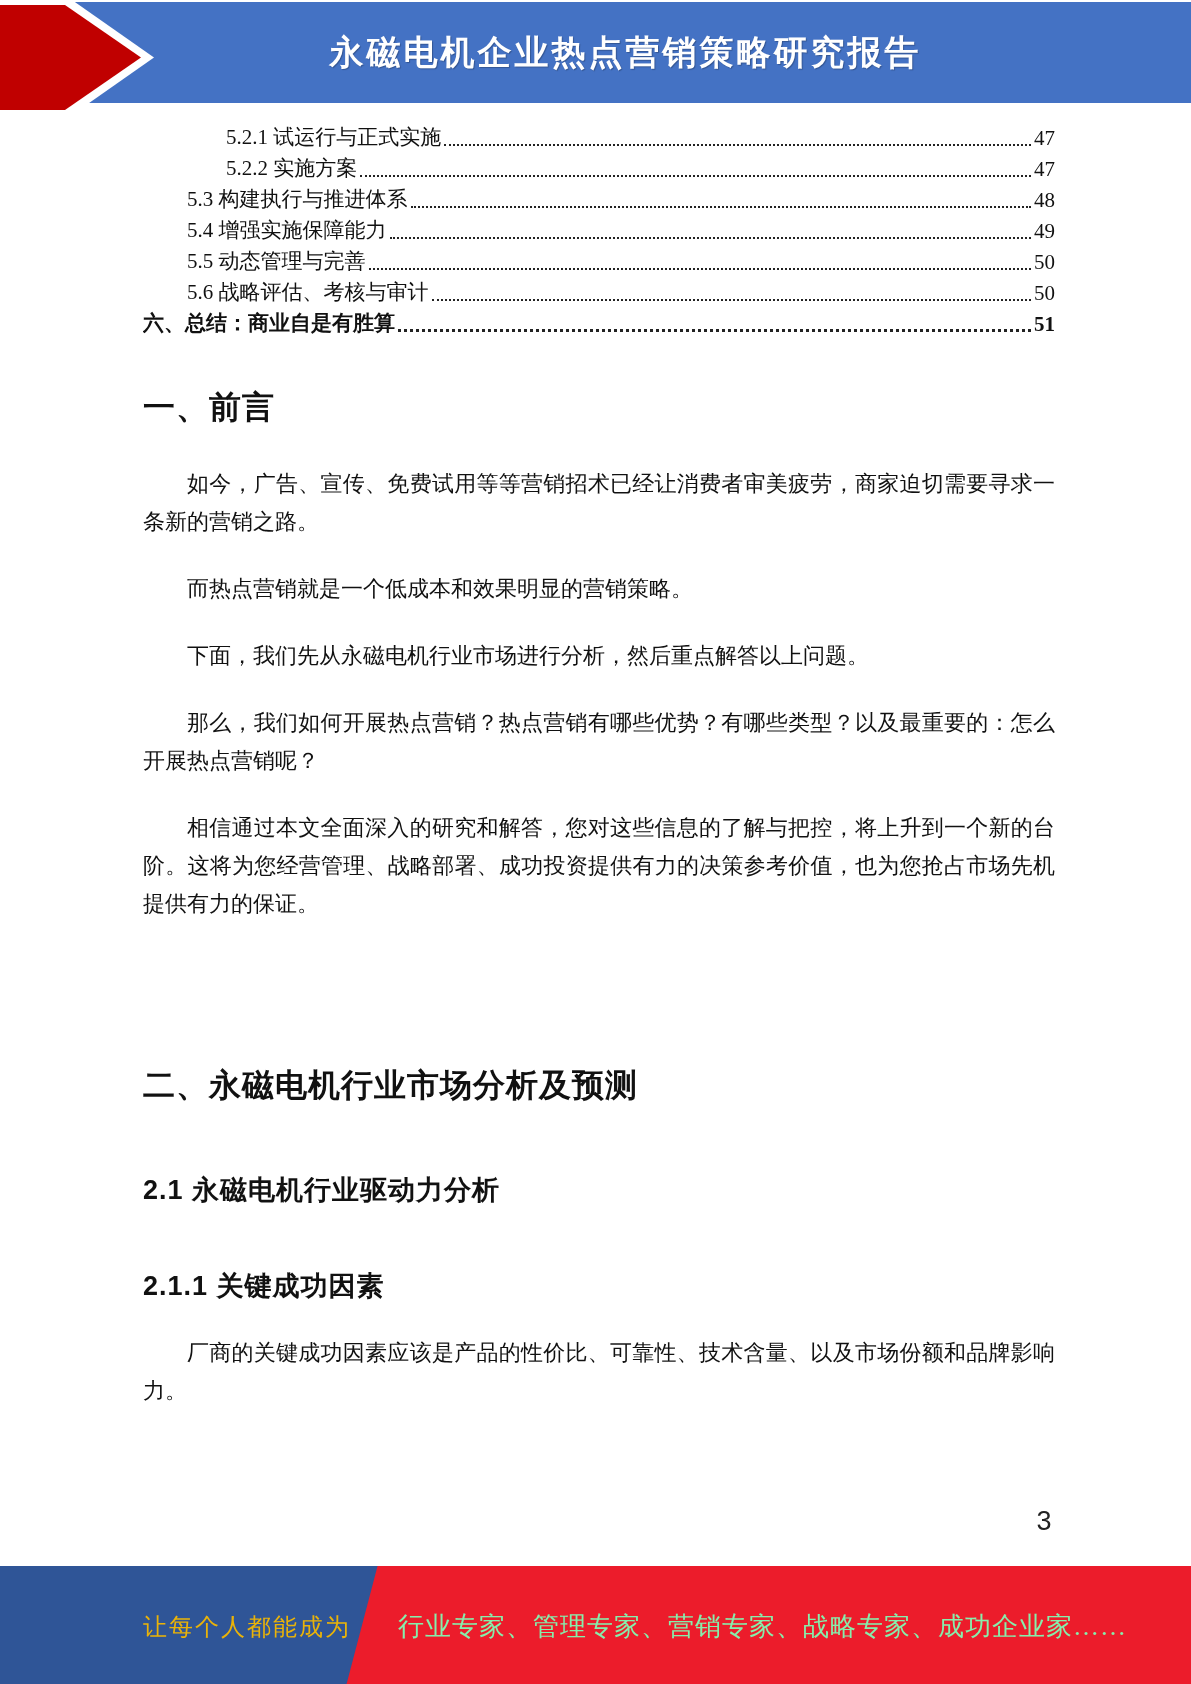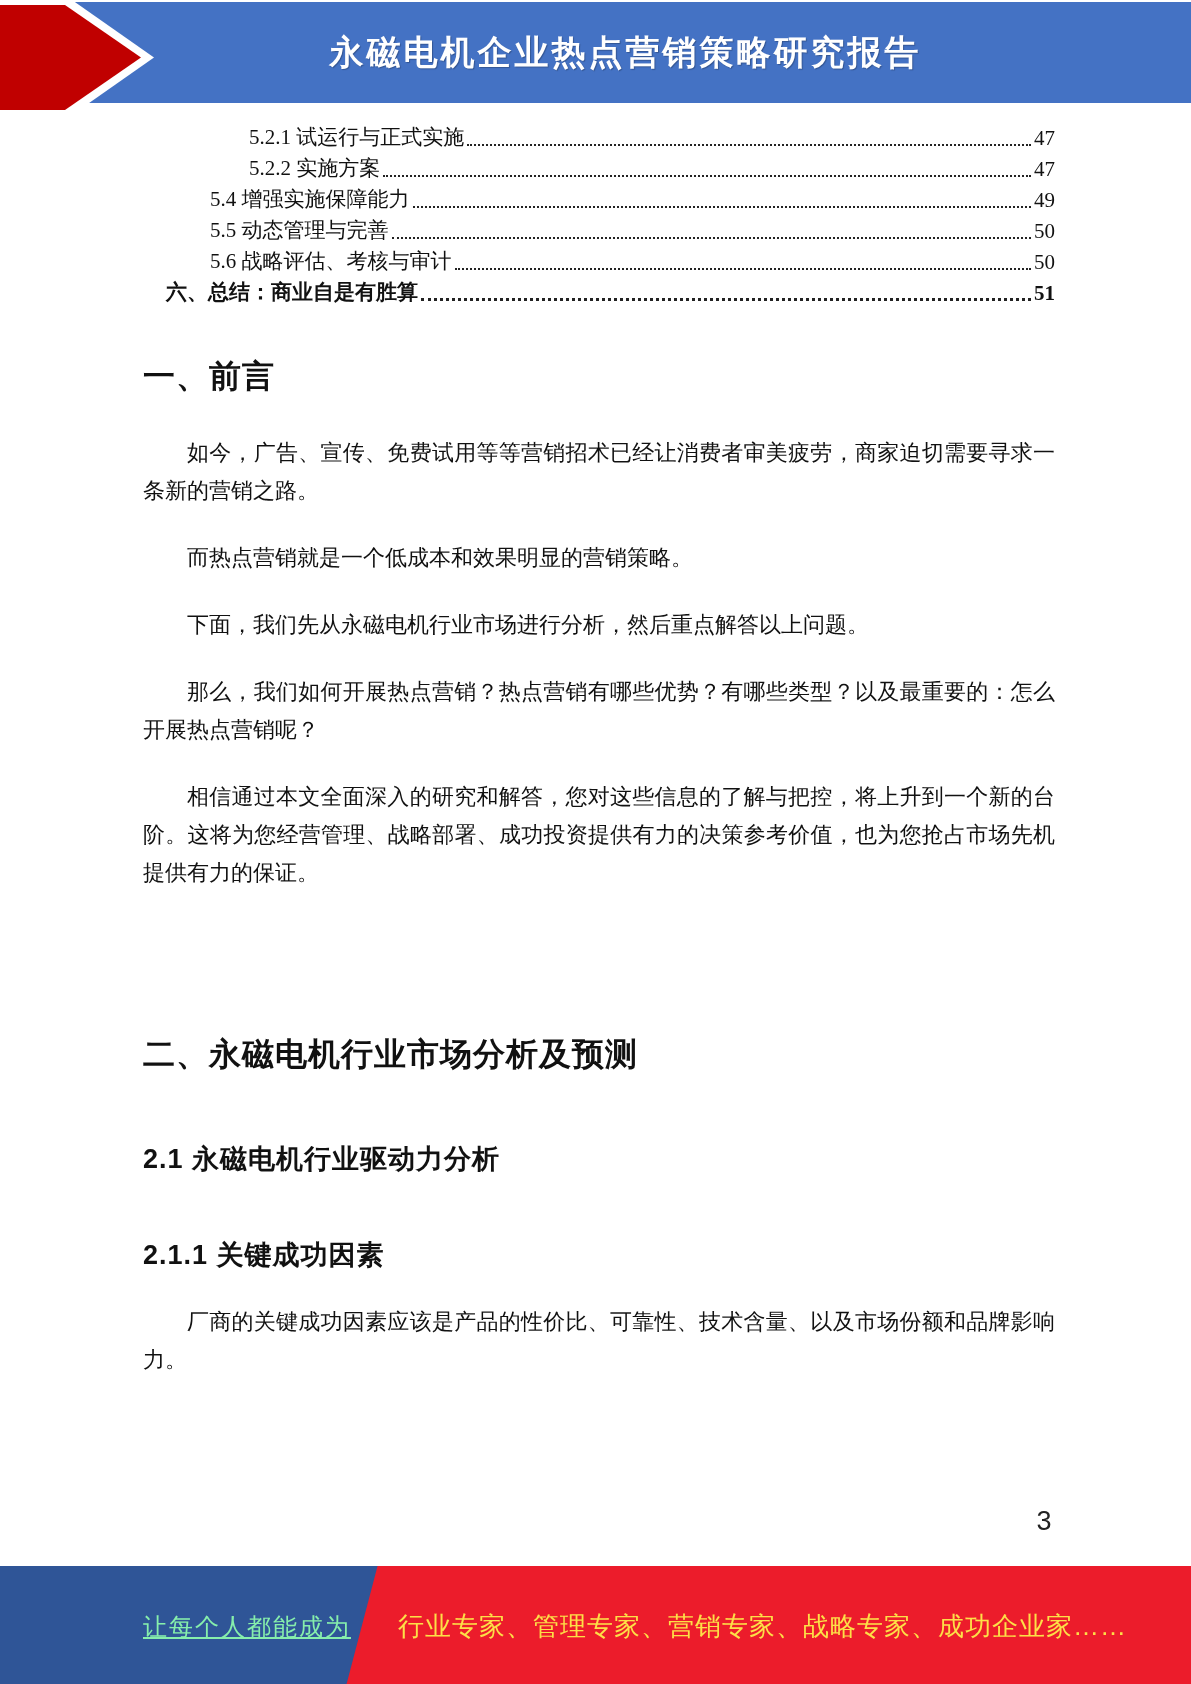--- a/index.html
+++ b/index.html
@@ -31,21 +31,21 @@
     transform:translateX(22px);
     text-shadow:1px 1px 1px rgba(0,0,0,.25);
     white-space:nowrap;
   }
   .arrow-svg{position:absolute;top:0;left:0;}
   
   .content{position:absolute;left:143px;top:120px;width:912px;}
   #toc{overflow:hidden;}
   .toc-row{
     display:flex;align-items:flex-end;height:31px;
-    font-size:21px;white-space:nowrap;margin-left:23px;
+    font-size:21px;white-space:nowrap;
   }
   .toc-row.lvl2{padding-left:44px;}
   .toc-row.lvl3{padding-left:83px;}
   .toc-row.toc-bold{font-weight:bold;justify-content:space-between;}
   .toc-label{white-space:nowrap;}
   .toc-dots{
     flex:1;min-width:20px;
     border-bottom:2px dotted #222;
     margin:0 3px 5px 3px;
   }
@@ -81,28 +81,27 @@
     position:absolute;left:0;bottom:0;width:1191px;height:118px;
     background:var(--footer-blue);
   }
   .footer-red{
     position:absolute;top:0;left:0;right:0;bottom:0;
     background:var(--footer-red);
     clip-path:polygon(31.7% 0, 100% 0, 100% 100%, 29.1% 100%);
   }
   .footer-left{
     position:absolute;left:143px;top:45px;
-    color:#86efac;font-size:24px;letter-spacing:2px;white-space:nowrap;
+    color:#eab308;font-size:24px;letter-spacing:2px;white-space:nowrap;
     font-family:"Liberation Sans","DejaVu Sans",sans-serif;
-    text-decoration:underline;
   }
   .footer-right{
     position:absolute;left:398px;top:43px;
-    color:#fde047;font-size:26px;letter-spacing:1px;white-space:nowrap;
-    font-family:Liberation Sans, sans-serif;
+    color:#86efac;font-size:26px;letter-spacing:1px;white-space:nowrap;
+    font-family:Liberation Serif, serif;
   }
 </style>
 </head>
 <body>
 
 <div class="page">
 
   <div class="header">
     <div class="header-title">永磁电机企业热点营销策略研究报告</div>
   </div>
@@ -116,20 +115,25 @@
     <div id="toc">
         <div class="toc-row lvl3">
           <span class="toc-label">5.2.1 试运行与正式实施</span>
           <span class="toc-dots"></span>
           <span class="toc-page">47</span>
         </div>
         <div class="toc-row lvl3">
           <span class="toc-label">5.2.2 实施方案</span>
           <span class="toc-dots"></span>
           <span class="toc-page">47</span>
+        </div>
+        <div class="toc-row lvl2">
+          <span class="toc-label">5.3 构建执行与推进体系</span>
+          <span class="toc-dots"></span>
+          <span class="toc-page">48</span>
         </div>
         <div class="toc-row lvl2">
           <span class="toc-label">5.4 增强实施保障能力</span>
           <span class="toc-dots"></span>
           <span class="toc-page">49</span>
         </div>
         <div class="toc-row lvl2">
           <span class="toc-label">5.5 动态管理与完善</span>
           <span class="toc-dots"></span>
           <span class="toc-page">50</span>

